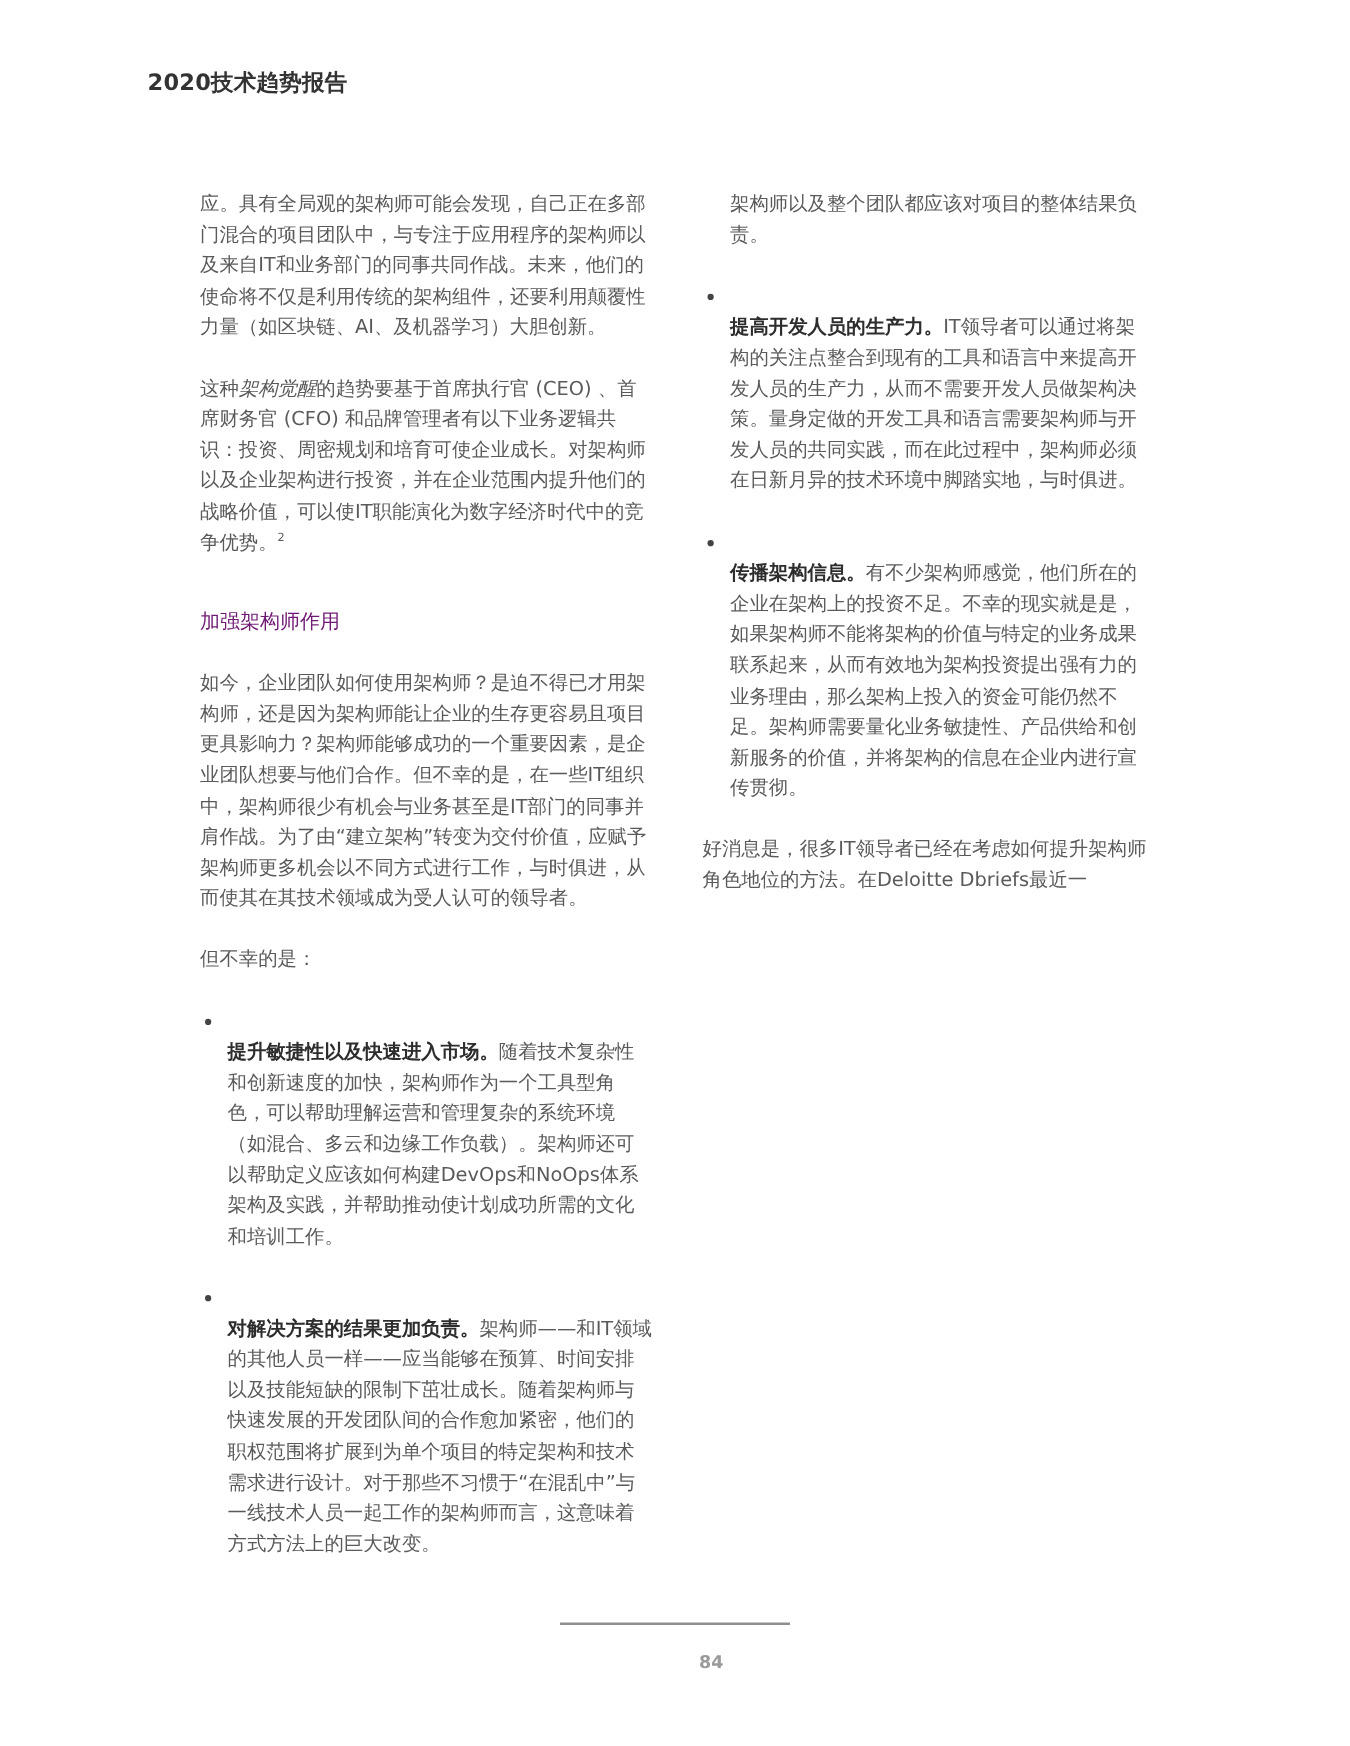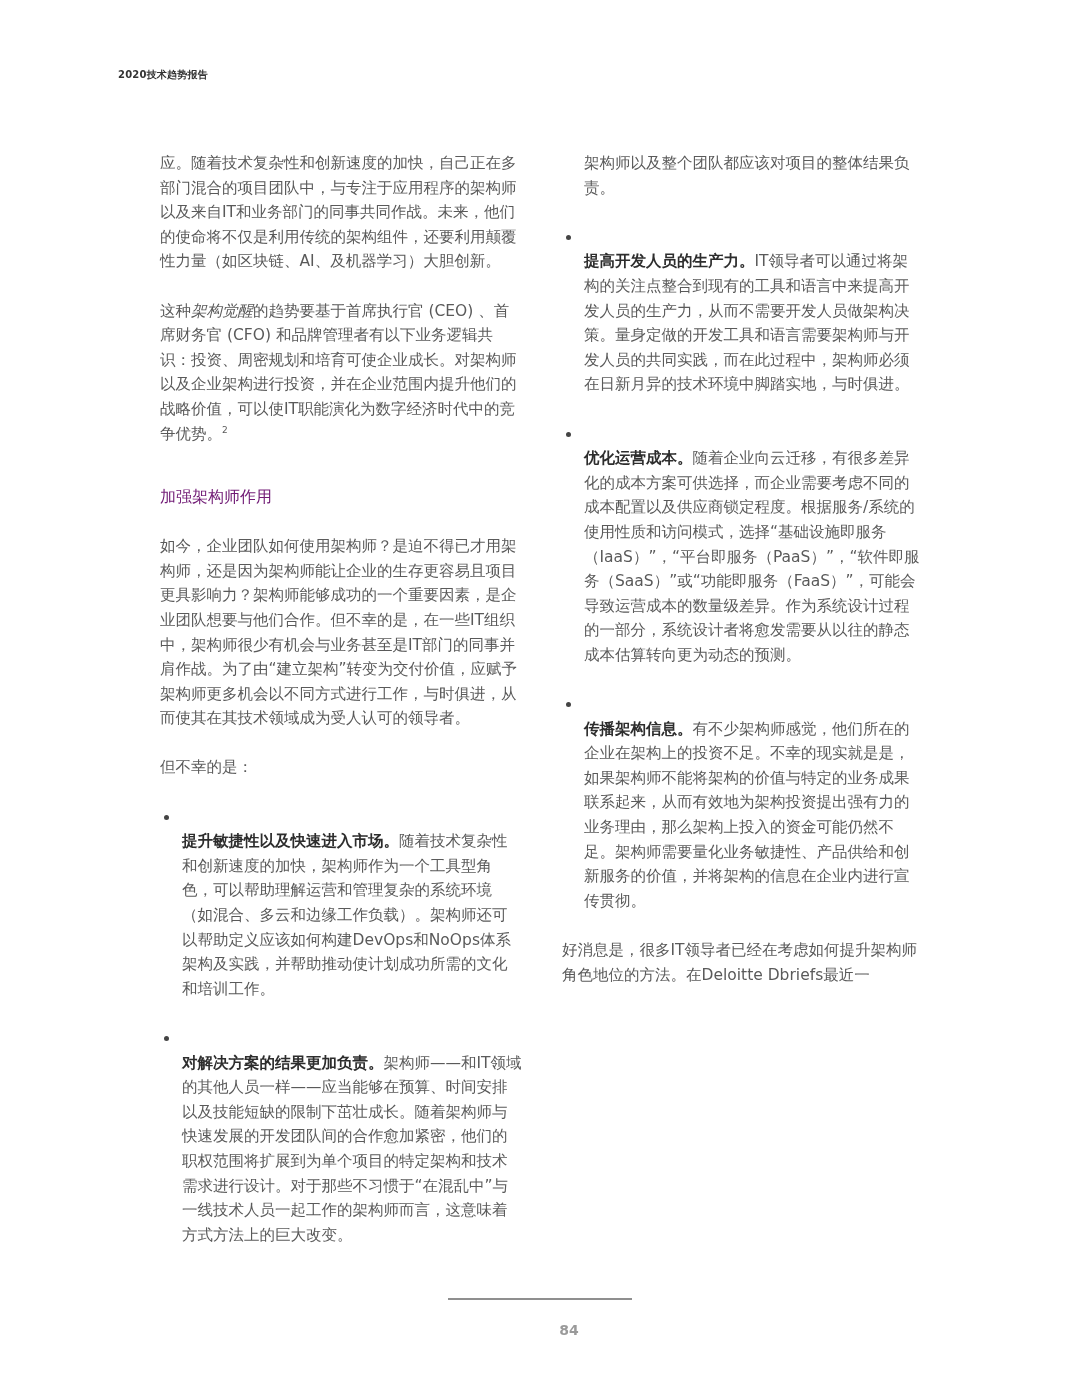--- a/index.html
+++ b/index.html
@@ -11,22 +11,22 @@
       width: 1080px;
       height: 1397px;
       position: relative;
       overflow: hidden;
       font-family: "DejaVu Sans", "Liberation Sans", sans-serif;
       color: #555555;
     }
     .running-header {
       position: absolute;
       left: 118px;
-      top: 68px;
-      font-size: 10px;
+      top: 54px;
+      font-size: 18px;
       font-weight: bold;
       color: #333333;
       letter-spacing: 0.2px;
     }
     .col {
       position: absolute;
       top: 151px;
       font-size: 15.5px;
       line-height: 24.6px;
       color: #5a5a5a;
@@ -105,21 +105,21 @@
       color: #9a9a9a;
       margin-left: 29px;
     }
   </style>
 </head>
 <body>
 
 <div class="running-header">2020技术趋势报告</div>
 
 <div class="col col-left">
-  <p class="para">应。随着技术复杂性和创新速度的加快，自己正在多部门混合的项目团队中，与专注于应用程序的架构师以及来自IT和业务部门的同事共同作战。未来，他们的使命将不仅是利用传统的架构组件，还要利用颠覆性力量（如区块链、AI、及机器学习）大胆创新。</p>
+  <p class="para">应。具有全局观的架构师可能会发现，自己正在多部门混合的项目团队中，与专注于应用程序的架构师以及来自IT和业务部门的同事共同作战。未来，他们的使命将不仅是利用传统的架构组件，还要利用颠覆性力量（如区块链、AI、及机器学习）大胆创新。</p>
 
   <p class="para"><span>这种</span><span class="em">架构觉醒</span><span>的趋势要基于首席执行官 (CEO) 、首席财务官 (CFO) 和品牌管理者有以下业务逻辑共识：投资、周密规划和培育可使企业成长。对架构师以及企业架构进行投资，并在企业范围内提升他们的战略价值，可以使IT职能演化为数字经济时代中的竞争优势。</span><sup>2</sup></p>
 
   <h2 class="section-heading">加强架构师作用</h2>
 
   <p class="para">如今，企业团队如何使用架构师？是迫不得已才用架构师，还是因为架构师能让企业的生存更容易且项目更具影响力？架构师能够成功的一个重要因素，是企业团队想要与他们合作。但不幸的是，在一些IT组织中，架构师很少有机会与业务甚至是IT部门的同事并肩作战。为了由“建立架构”转变为交付价值，应赋予架构师更多机会以不同方式进行工作，与时俱进，从而使其在其技术领域成为受人认可的领导者。</p>
 
   <p class="para">但不幸的是：</p>
 
   <ul class="bullet-list">
@@ -133,23 +133,20 @@
 </div>
 
 <div class="col col-right">
   <p class="para continued">架构师以及整个团队都应该对项目的整体结果负责。</p>
 
   <ul class="bullet-list">
     <li class="bullet">
       <span class="bullet-dot"></span><span class="bullet-lead">提高开发人员的生产力。</span><span>IT领导者可以通过将架构的关注点整合到现有的工具和语言中来提高开发人员的生产力，从而不需要开发人员做架构决策。量身定做的开发工具和语言需要架构师与开发人员的共同实践，而在此过程中，架构师必须在日新月异的技术环境中脚踏实地，与时俱进。</span>
     </li>
     <li class="bullet">
-      <span class="bullet-dot"></span><span class="bullet-lead">优化运营成本。</span><span>随着企业向云迁移，有很多差异化的成本方案可供选择，而企业需要考虑不同的成本配置以及供应商锁定程度。根据服务/系统的使用性质和访问模式，选择“基础设施即服务（IaaS）”，“平台即服务（PaaS）”，“软件即服务（SaaS）”或“功能即服务（FaaS）”，可能会导致运营成本的数量级差异。作为系统设计过程的一部分，系统设计者将愈发需要从以往的静态成本估算转向更为动态的预测。</span>
-    </li>
-    <li class="bullet">
       <span class="bullet-dot"></span><span class="bullet-lead">传播架构信息。</span><span>有不少架构师感觉，他们所在的企业在架构上的投资不足。不幸的现实就是是，如果架构师不能将架构的价值与特定的业务成果联系起来，从而有效地为架构投资提出强有力的业务理由，那么架构上投入的资金可能仍然不足。架构师需要量化业务敏捷性、产品供给和创新服务的价值，并将架构的信息在企业内进行宣传贯彻。</span>
     </li>
   </ul>
 
   <p class="para">好消息是，很多IT领导者已经在考虑如何提升架构师角色地位的方法。在Deloitte Dbriefs最近一</p>
 </div>
 
 <div class="footer-rule"></div>
 <div class="page-number">84</div>
 

